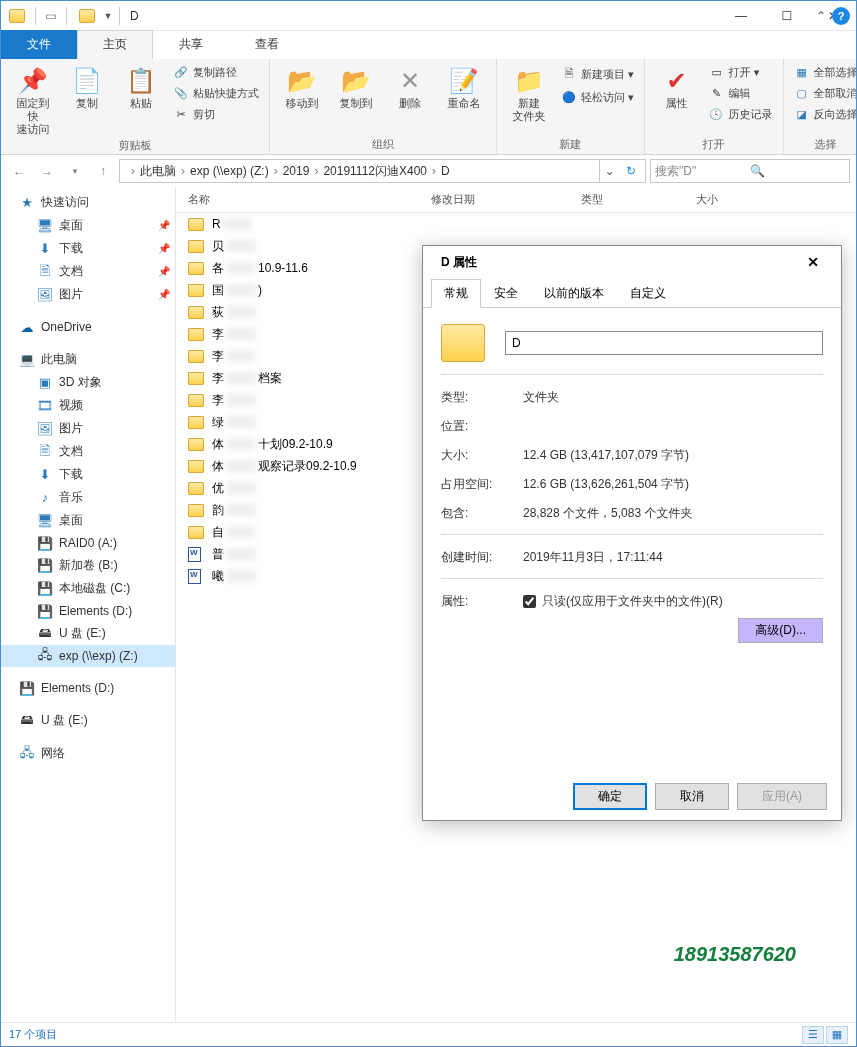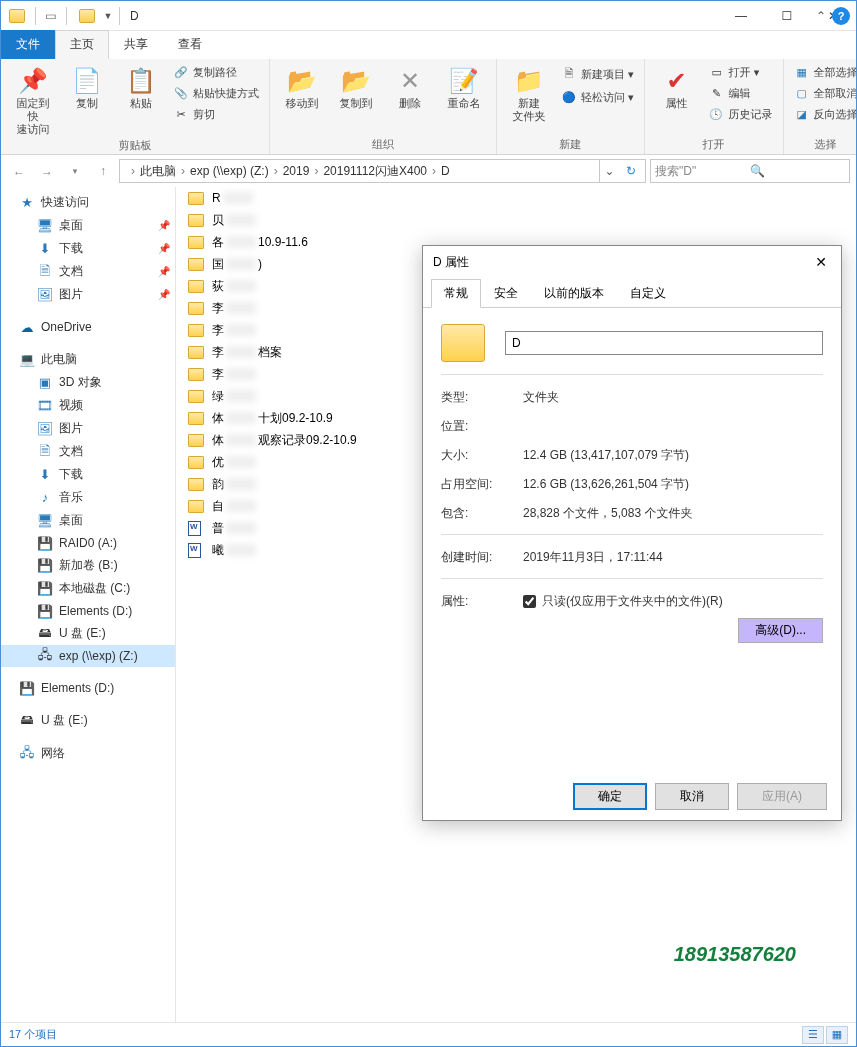--- a/index.html
+++ b/index.html
@@ -5,21 +5,21 @@
 * { box-sizing: border-box; margin: 0; padding: 0; }
 body { font-family: "Microsoft YaHei", "Segoe UI", sans-serif; font-size: 12px; background: #fff; width: 857px; height: 1047px; position: relative; overflow: hidden; border: 1px solid #4a8fd4; }
 .titlebar { height: 30px; display: flex; align-items: center; background: #fff; border-bottom: 1px solid #e5e5e5; }
 .titlebar .folder-ico { width: 16px; height: 14px; background: linear-gradient(#ffe9a6,#ffd24d); border:1px solid #d8a93a; border-radius:2px; margin: 0 6px 0 8px; display:inline-block;}
 .titlebar .sep { width:1px; height:18px; background:#ccc; margin:0 4px;}
 .qat-btn { width:22px; height:22px; display:inline-flex; align-items:center; justify-content:center; color:#555;}
 .tb-title { margin-left: 6px; color:#333;}
 .win-controls { margin-left:auto; display:flex;}
 .win-btn { width:46px; height:30px; display:flex; align-items:center; justify-content:center; color:#333;}
 .tabs { height: 28px; display:flex; align-items:flex-end; background:#fff;}
-.tab { padding:5px 14px; font-size:12px; color:#333; border:1px solid transparent;}
+.tab { padding:5px 25px; font-size:12px; color:#333; border:1px solid transparent;}
 .tab.file { background:#1979ca; color:#fff;}
 .tab.active { background:#f5f5f5; border:1px solid #d4d4d4; border-bottom:1px solid #f5f5f5;}
 .ribbon { height: 96px; background:#f5f5f5; border-bottom:1px solid #d4d4d4; display:flex; position:relative;}
 .ribbon-help { position:absolute; right:6px; top:-24px; display:flex; gap:6px; align-items:center;}
 .ribbon-help .chev{color:#606060;}
 .ribbon-help .q{width:18px;height:18px;border-radius:50%;background:#1e88e5;color:#fff;display:inline-flex;align-items:center;justify-content:center;font-size:11px;font-weight:bold;}
 .group { border-right:1px solid #e0e0e0; padding:2px 6px 0; display:flex; flex-direction:column;}
 .group-body{flex:1; display:flex; align-items:flex-start; gap:2px;}
 .group-label{text-align:center; font-size:11px; color:#666; padding:2px 0;}
 .bigbtn{display:flex; flex-direction:column; align-items:center; justify-content:flex-start; padding:4px 6px 0; min-width:52px; color:#444;}
@@ -56,21 +56,21 @@
 .folder-small{width:16px;height:13px;background:linear-gradient(#ffe9a6,#ffd24d);border:1px solid #d8a93a;border-radius:1px;display:inline-block;}
 .doc-small{width:13px;height:15px;background:#fff;border:1px solid #2b579a;position:relative;display:inline-block;}
 .doc-small:before{content:"W";position:absolute;left:1px;top:0;font-size:8px;color:#2b579a;font-weight:bold;}
 .blur{filter:blur(3px); color:#999; background:#eee; display:inline-block; min-width:30px; height:12px;}
 .statusbar{position:absolute; bottom:0; left:0; right:0; height:24px; border-top:1px solid #e5e5e5; display:flex; align-items:center; padding:0 8px; font-size:11px; color:#1e6fbf;}
 .view-btns{margin-left:auto; display:flex; gap:2px;}
 .view-btn{width:22px;height:18px;border:1px solid #bcd4ea;background:#e8f1fb;display:inline-flex;align-items:center;justify-content:center;color:#1e6fbf;}
 
 
 .dialog{position:absolute; left:421px; top:244px; width:420px; height:576px; background:#fff; border:1px solid #888; box-shadow:0 4px 20px rgba(0,0,0,.25); display:flex; flex-direction:column;}
-.dlg-title{height:32px; display:flex; align-items:center; padding:0 2px; font-size:12px;}
+.dlg-title{height:32px; display:flex; align-items:center; padding:0 10px; font-size:12px;font-weight:bold;}
 .dlg-title .folder-ico{margin-right:8px;}
 .dlg-close{margin-left:auto; width:36px; text-align:center; font-size:14px;}
 .dlg-tabs{display:flex; border-bottom:1px solid #ccc; padding:0 8px;}
 .dlg-tab{padding:5px 12px; font-size:12px; border:1px solid transparent; position:relative; top:1px;}
 .dlg-tab.active{border:1px solid #ccc; border-bottom:1px solid #fff; background:#fff;}
 .dlg-body{flex:1; padding:16px 18px 10px; overflow:auto;}
 .dlg-row{display:flex; align-items:center; margin-bottom:12px;}
 .dlg-row .k{width:82px; color:#333;}
 .dlg-row .v{flex:1; color:#333;}
 .big-folder{width:44px;height:38px;background:linear-gradient(#ffe9a6,#ffd24d);border:1px solid #d8a93a;border-radius:3px;}
@@ -367,20 +367,26 @@
         <span>U 盘 (E:)</span>
       </div>
     <div class="tree-sep"></div>
     <div class="tree-item">
         <span class="ti-ico" style="color:#2a7ab9;">🖧</span>
         <span>网络</span>
       </div>
   </div>
 
   <div class="filelist">
+    <div class="col-headers">
+      <div class="col-name">名称</div>
+      <div class="col-date">修改日期</div>
+      <div class="col-type">类型</div>
+      <div class="col-size">大小</div>
+    </div>
     <div id="file-rows">
         <div class="file-row">
           <span class="fico">
             <span class="folder-small"></span>
           </span>
           <span>R</span>
           <span class="blur" style="margin-left:2px;"></span>
           <span style="margin-left:2px;"></span>
         </div>
         <div class="file-row">

